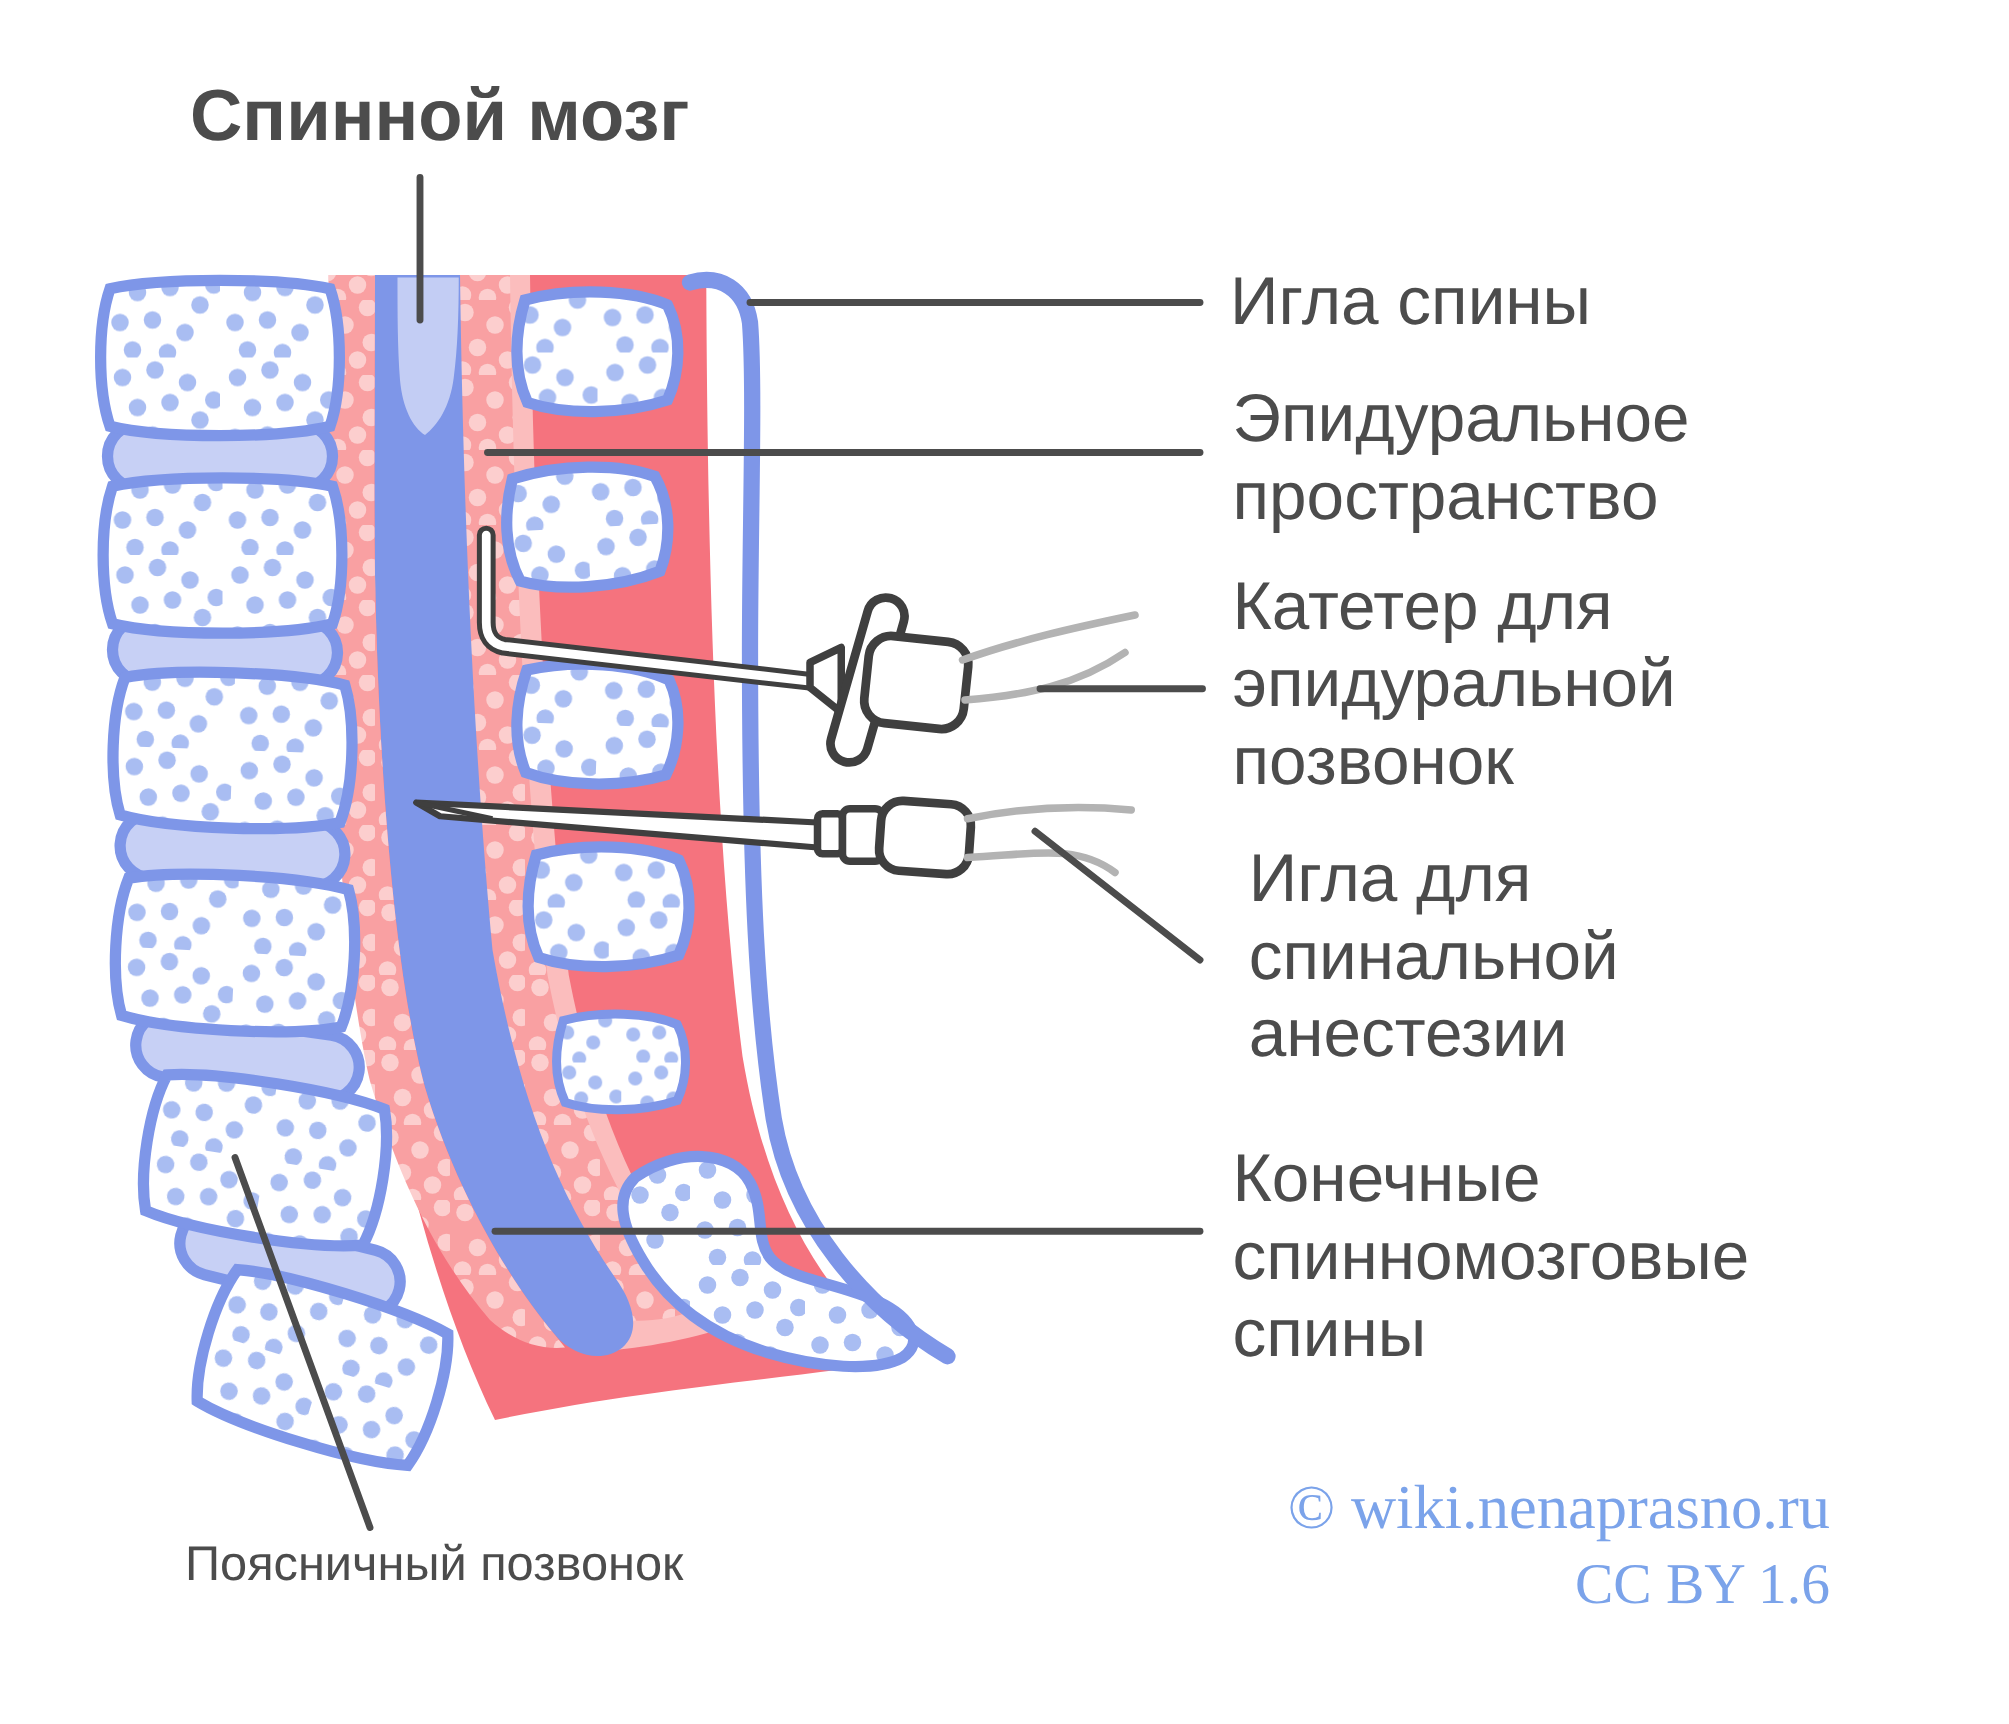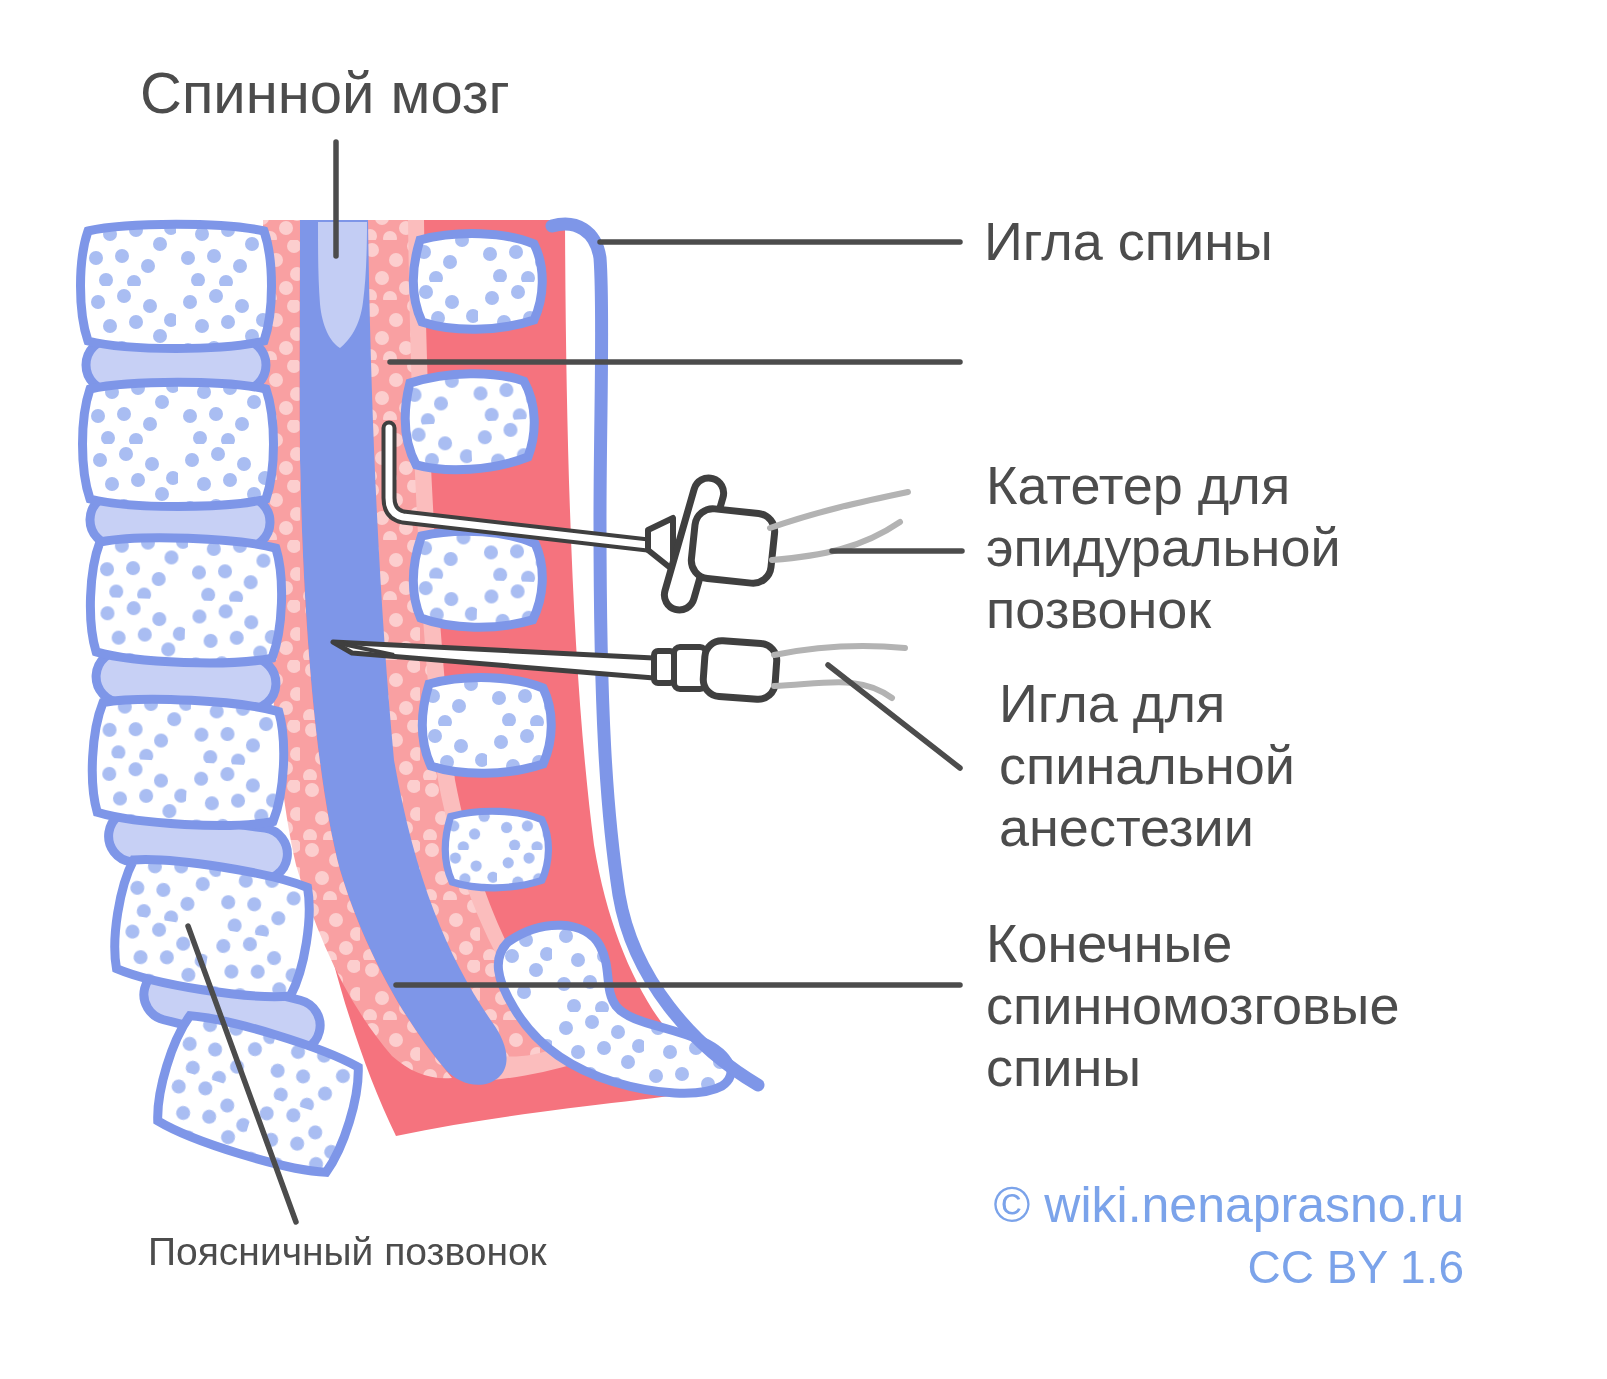--- a/index.html
+++ b/index.html
@@ -12,30 +12,31 @@
   }
   .stage svg{position:absolute;left:0;top:0;}
   .lbl{
     position:absolute;
     color:#4c4c4c;
     font-size:54px;
     line-height:1.15;
     white-space:normal;
   }
   .lbl.nowrap{white-space:nowrap;}
-  #lbl-spinal-cord{left:140px;top:60px;font-size:58px;}
+  #lbl-spinal-cord{left:152px;top:60px;font-size:58px;font-weight:bold;}
   #lbl-skin{left:984px;top:210px;}
   #lbl-epidural-space{left:986px;top:304px;width:440px;}
   #lbl-catheter{left:986px;top:454px;width:370px;}
   #lbl-needle{left:986px;top:672px;width:320px;margin-left:13px;}
   #lbl-nerves{left:986px;top:912px;width:440px;}
   #lbl-vertebra{left:148px;top:1230px;font-size:39px;}
   .wm{
     position:absolute;right:143px;text-align:right;
     color:#7ba3ea;
+    font-family:Liberation Serif, serif;
   }
   #wm-copyright{top:1176px;font-size:50px;}
   #wm-license{top:1240px;font-size:46px;}
 </style>
 </head>
 <body>
 
 <div class="stage">
 
   <svg width="1607" height="1379" viewBox="0 0 1607 1379" aria-hidden="true">
@@ -190,20 +191,21 @@
       <line x1="390" y1="362" x2="960" y2="362"></line>
       <line x1="832" y1="551" x2="962" y2="551"></line>
       <line x1="828" y1="665" x2="960" y2="768"></line>
       <line x1="396" y1="985" x2="960" y2="985"></line>
       <line x1="188" y1="926" x2="296" y2="1222"></line>
     </g>
   </svg>
 
   <div class="lbl nowrap" id="lbl-spinal-cord">Спинной мозг</div>
   <div class="lbl nowrap" id="lbl-skin">Игла спины</div>
+  <div class="lbl" id="lbl-epidural-space">Эпидуральное пространство</div>
   <div class="lbl" id="lbl-catheter">Катетер для эпидуральной позвонок</div>
   <div class="lbl" id="lbl-needle">Игла для спинальной анестезии</div>
   <div class="lbl" id="lbl-nerves">Конечные спинномозговые спины</div>
   <div class="lbl nowrap" id="lbl-vertebra">Поясничный позвонок</div>
 
   <div class="wm" id="wm-copyright">© wiki.nenaprasno.ru</div>
   <div class="wm" id="wm-license">CC BY 1.6</div>
 </div>
 
 </body></html>

